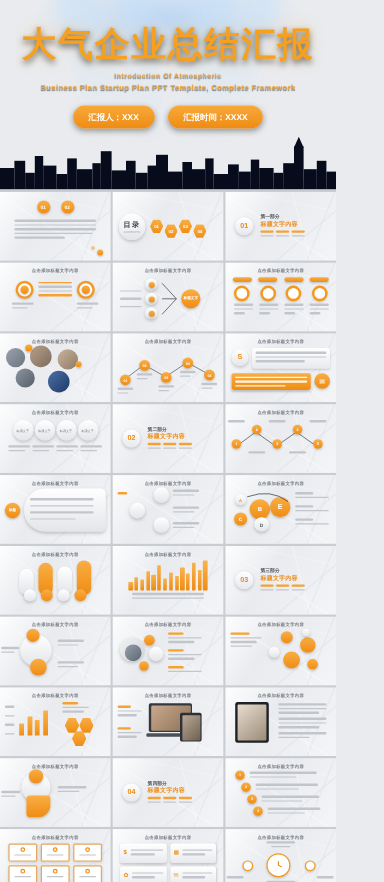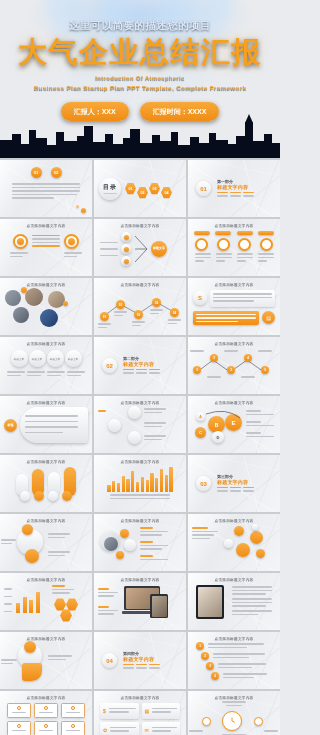--- a/index.html
+++ b/index.html
@@ -155,21 +155,20 @@
 <div id="page">
 
   <div class="hero">
     <div class="glowtop"></div>
     <div class="beam b1"></div>
     <div class="beam b2"></div>
     <div class="beam b3"></div>
     <div class="beam b4"></div>
 
     <div class="hero-inner">
-      <div class="hero-sub1">这里可以简要的描述您的项目</div>
       <div class="hero-title">大气企业总结汇报</div>
       <div class="hero-en1">Introduction Of Atmospheric</div>
       <div class="hero-en2">Business Plan Startup Plan PPT Template, Complete Framework</div>
       <div class="hero-pills">
         <div class="pill">汇报人：XXX</div>
         <div class="pill">汇报时间：XXXX</div>
       </div>
     </div>
 
     <div class="water"></div>

